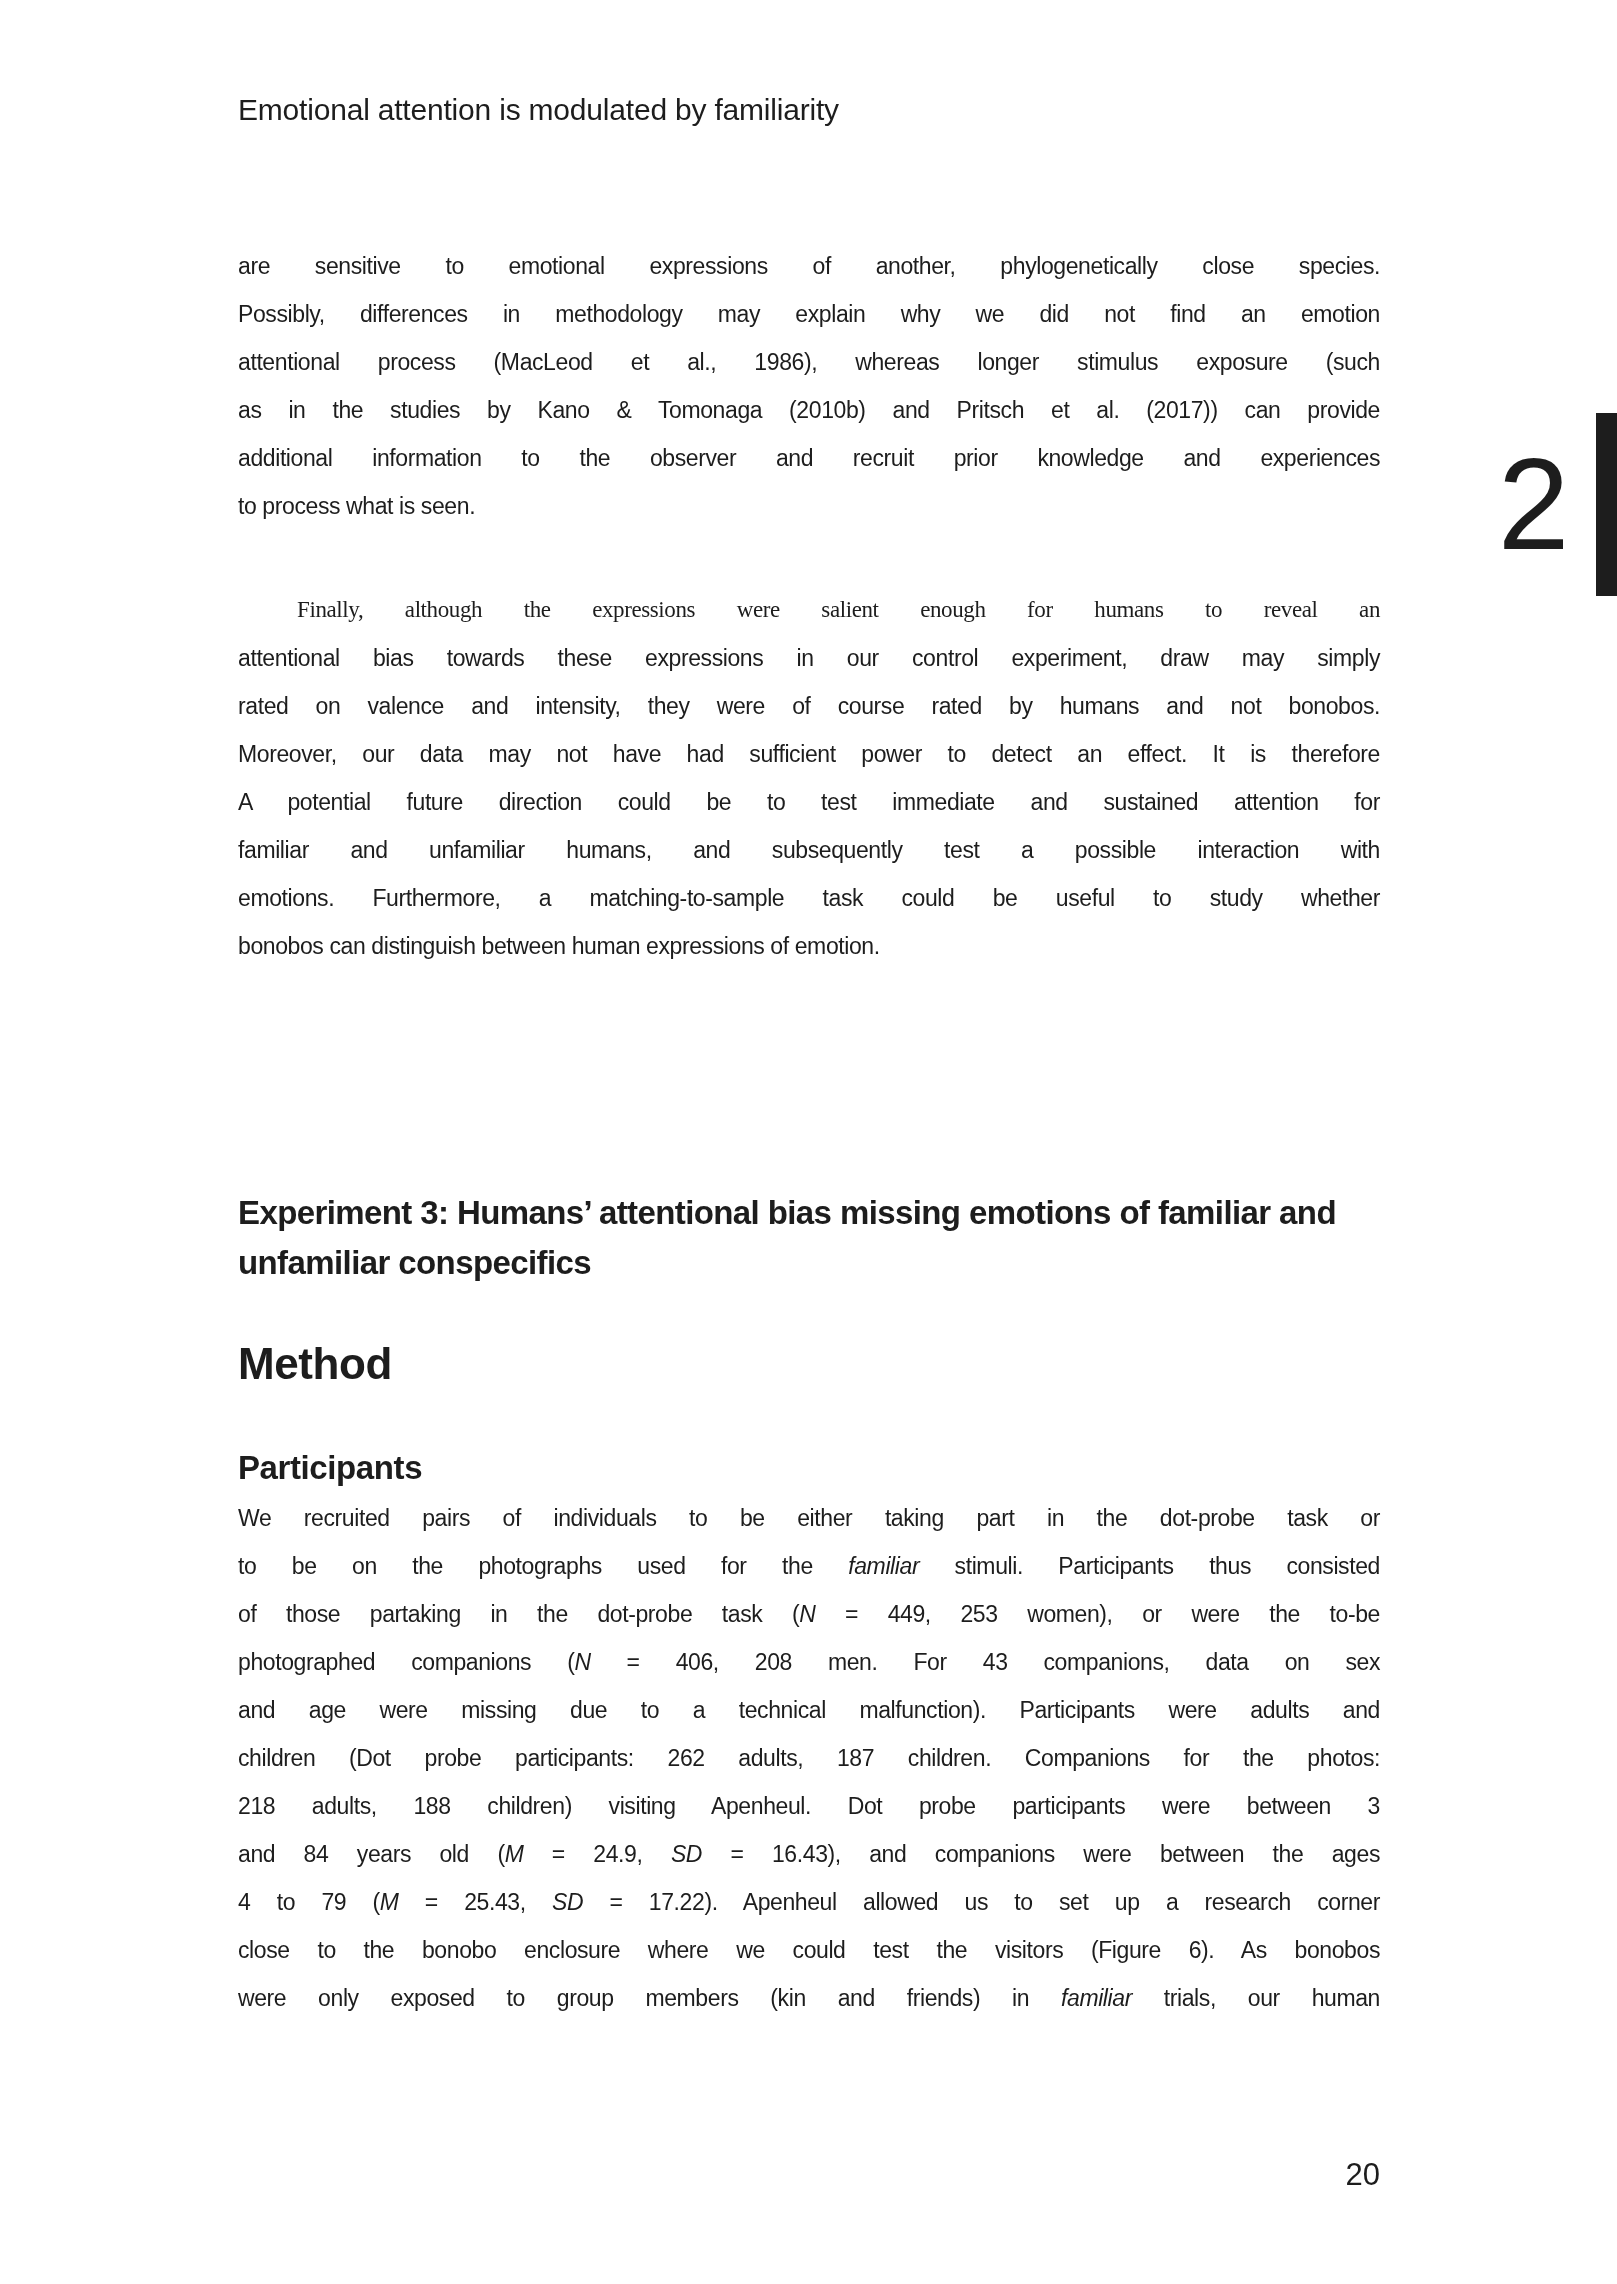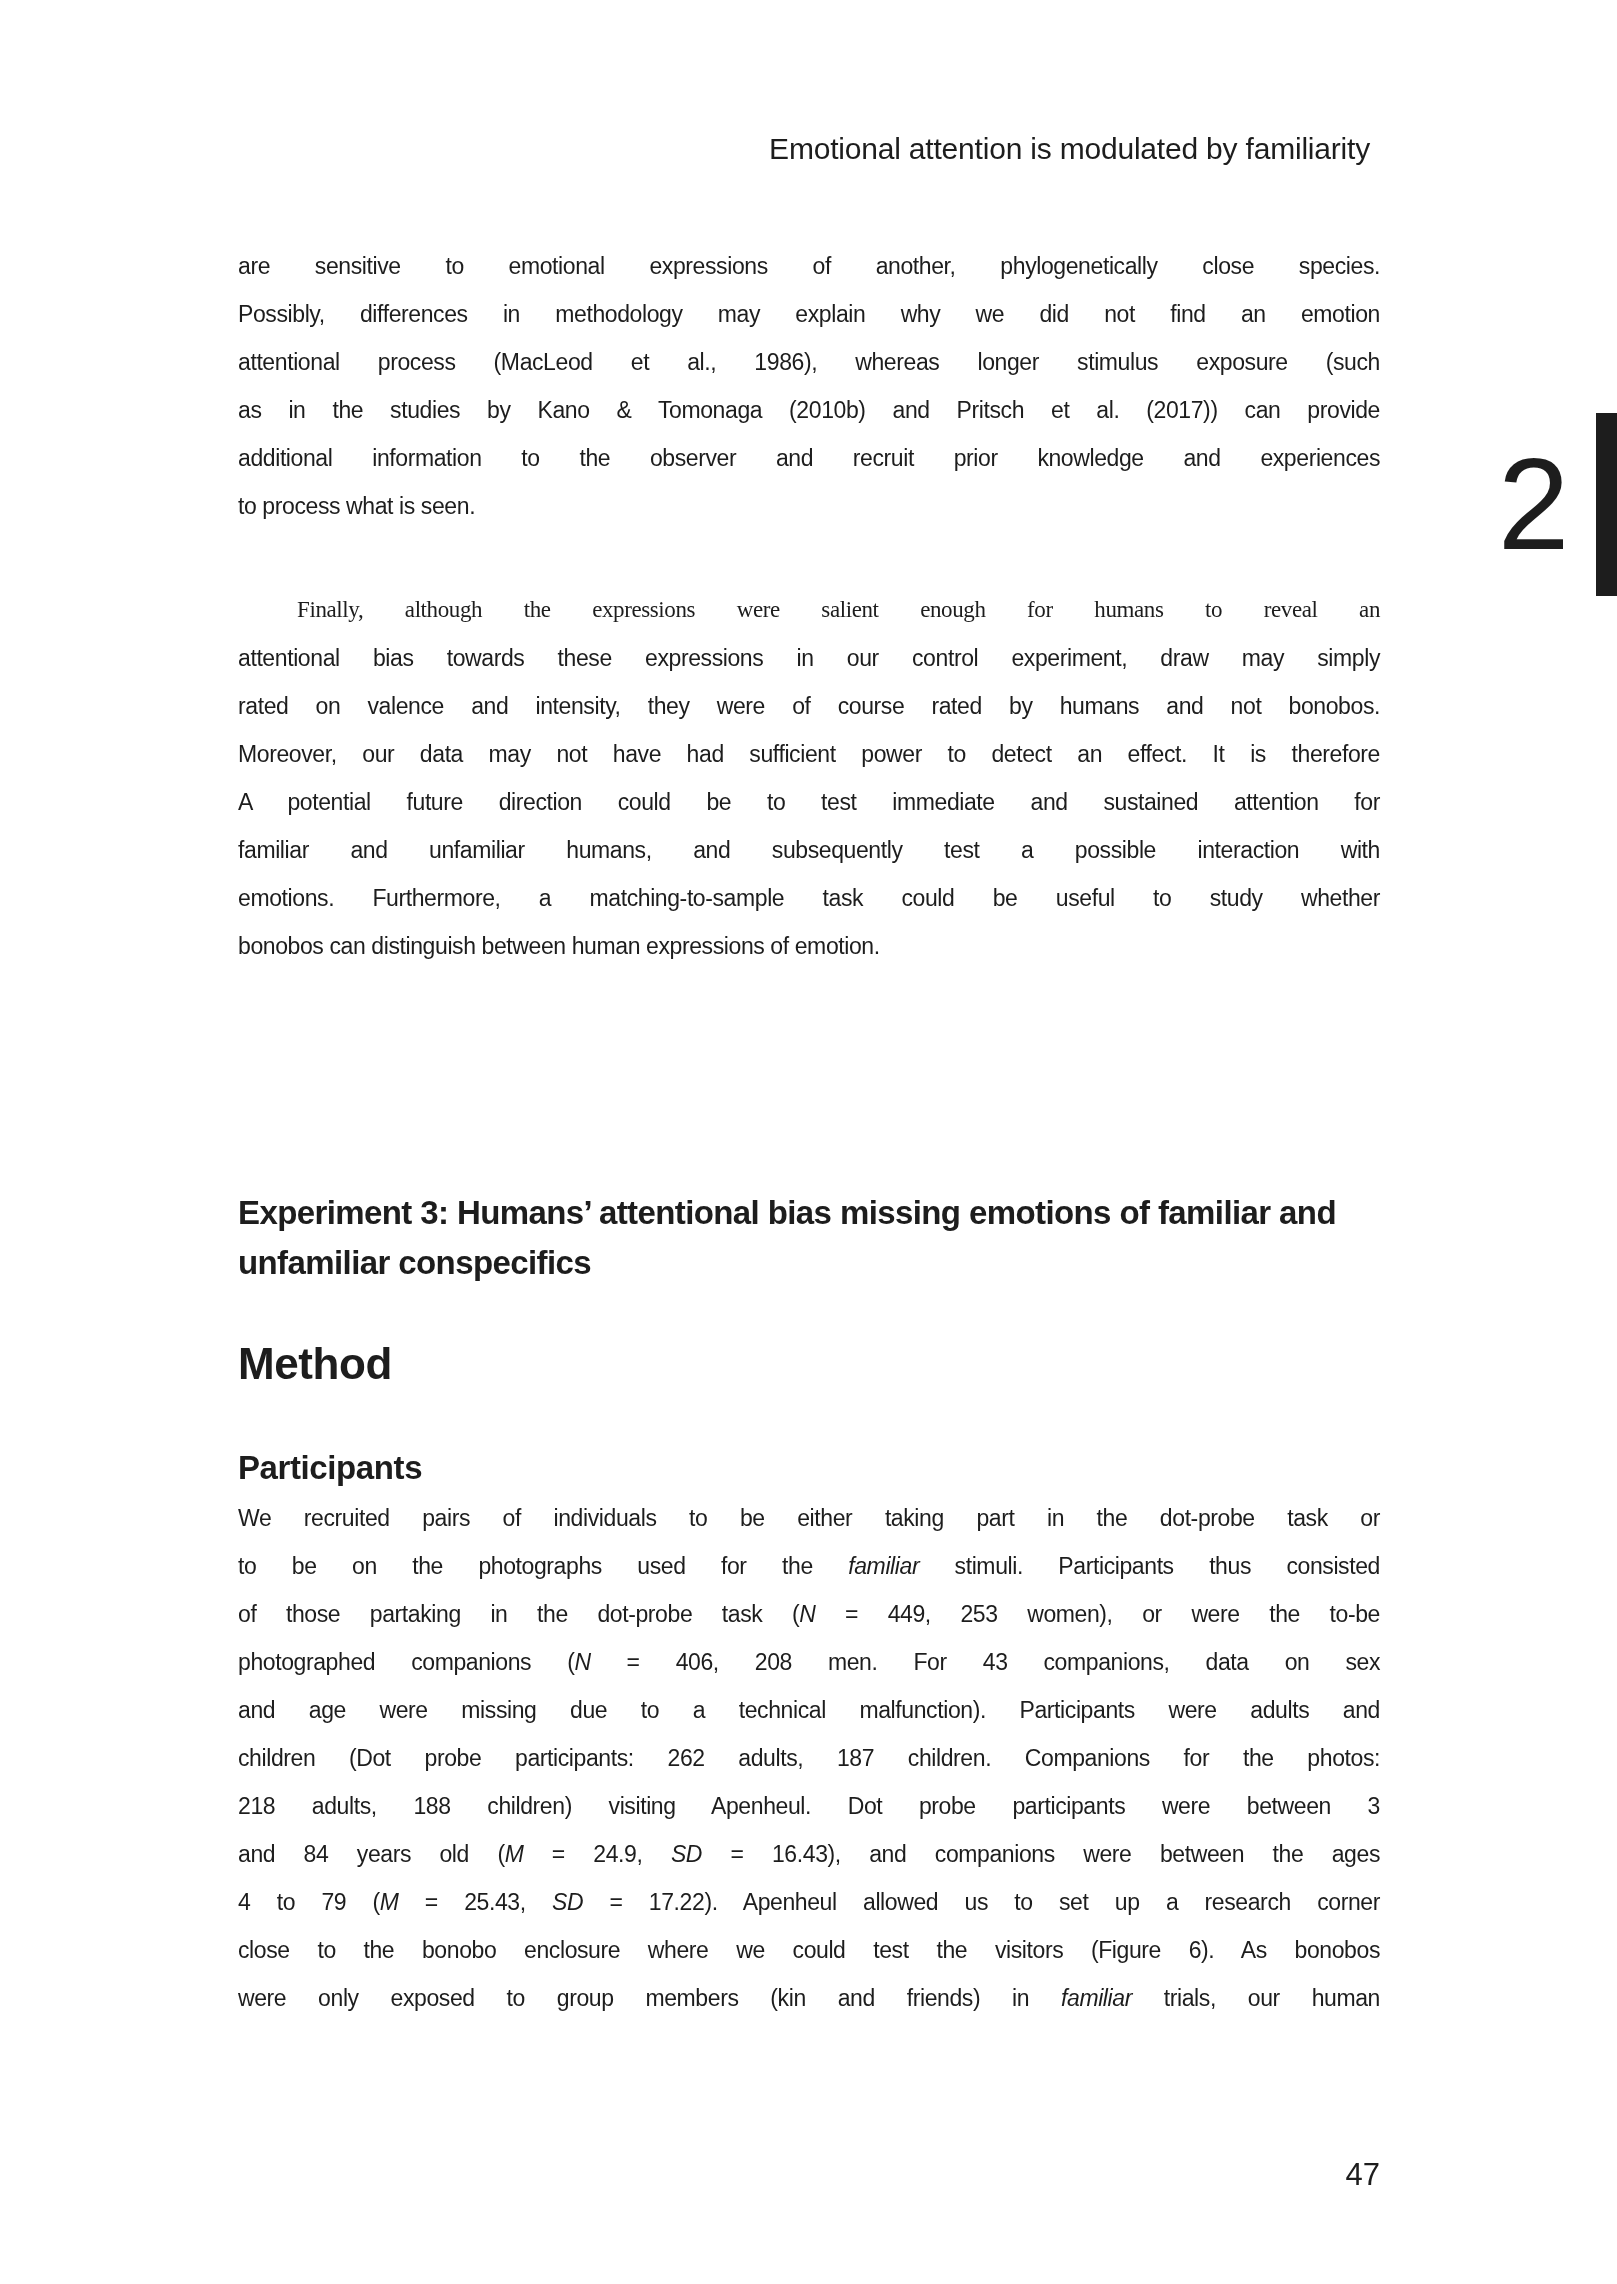--- a/index.html
+++ b/index.html
@@ -9,27 +9,26 @@
     width: 1618px;
     height: 2284px;
     background: #ffffff;
     font-family: "Liberation Sans", sans-serif;
     color: #1d1d1d;
     overflow: hidden;
   }
   .running-head {
     position: absolute;
     top: 92px;
-    left: 228px;
+    left: 238px;
     width: 1142px;
     font-size: 30px;
     line-height: 35px;
-    text-align: right;
+    text-align: left;
     letter-spacing: -0.2px;
-    margin-top: 39px;
   }
   .chapter-number {
     position: absolute;
     top: 440px;
     left: 1477px;
     width: 91px;
     font-size: 129px;
     line-height: 1;
     font-weight: 400;
     text-align: right;
@@ -142,16 +141,16 @@
       <div class="bl"><span>photographed companions (</span><span class="it">N</span><span> = 406, 208 men. For 43 companions, data on sex</span></div>
       <div class="bl"><span>and age were missing due to a technical malfunction). Participants were adults and</span></div>
       <div class="bl"><span>children (Dot probe participants: 262 adults, 187 children. Companions for the photos:</span></div>
       <div class="bl"><span>218 adults, 188 children) visiting Apenheul. Dot probe participants were between 3</span></div>
       <div class="bl"><span>and 84 years old (</span><span class="it">M</span><span> = 24.9, </span><span class="it">SD</span><span> = 16.43), and companions were between the ages</span></div>
       <div class="bl"><span>4 to 79 (</span><span class="it">M</span><span> = 25.43, </span><span class="it">SD</span><span> = 17.22). Apenheul allowed us to set up a research corner</span></div>
       <div class="bl"><span>close to the bonobo enclosure where we could test the visitors (Figure 6). As bonobos</span></div>
       <div class="bl"><span>were only exposed to group members (kin and friends) in </span><span class="it">familiar</span><span> trials, our human</span></div>
     </div>
 
-  <div class="page-number">47</div>
+  <div class="page-number">20</div>
 
 </div>
 
 
 </body></html>

